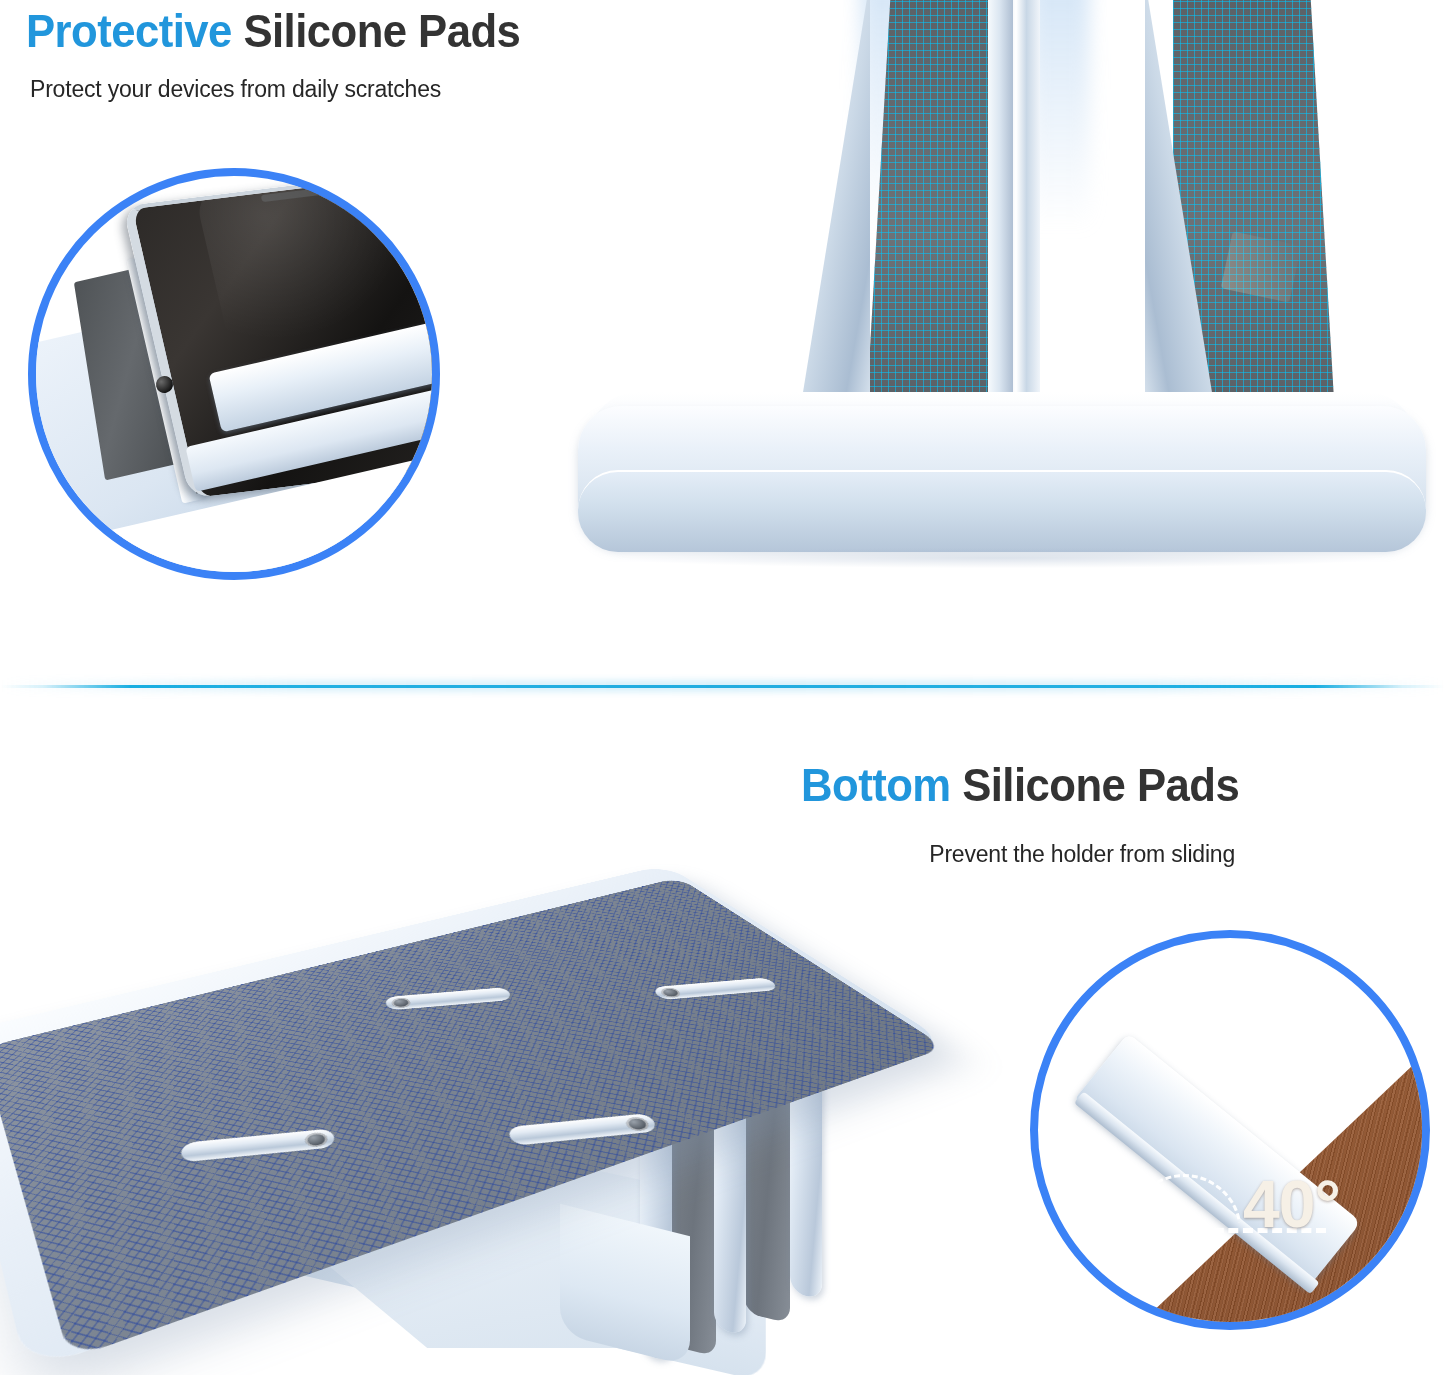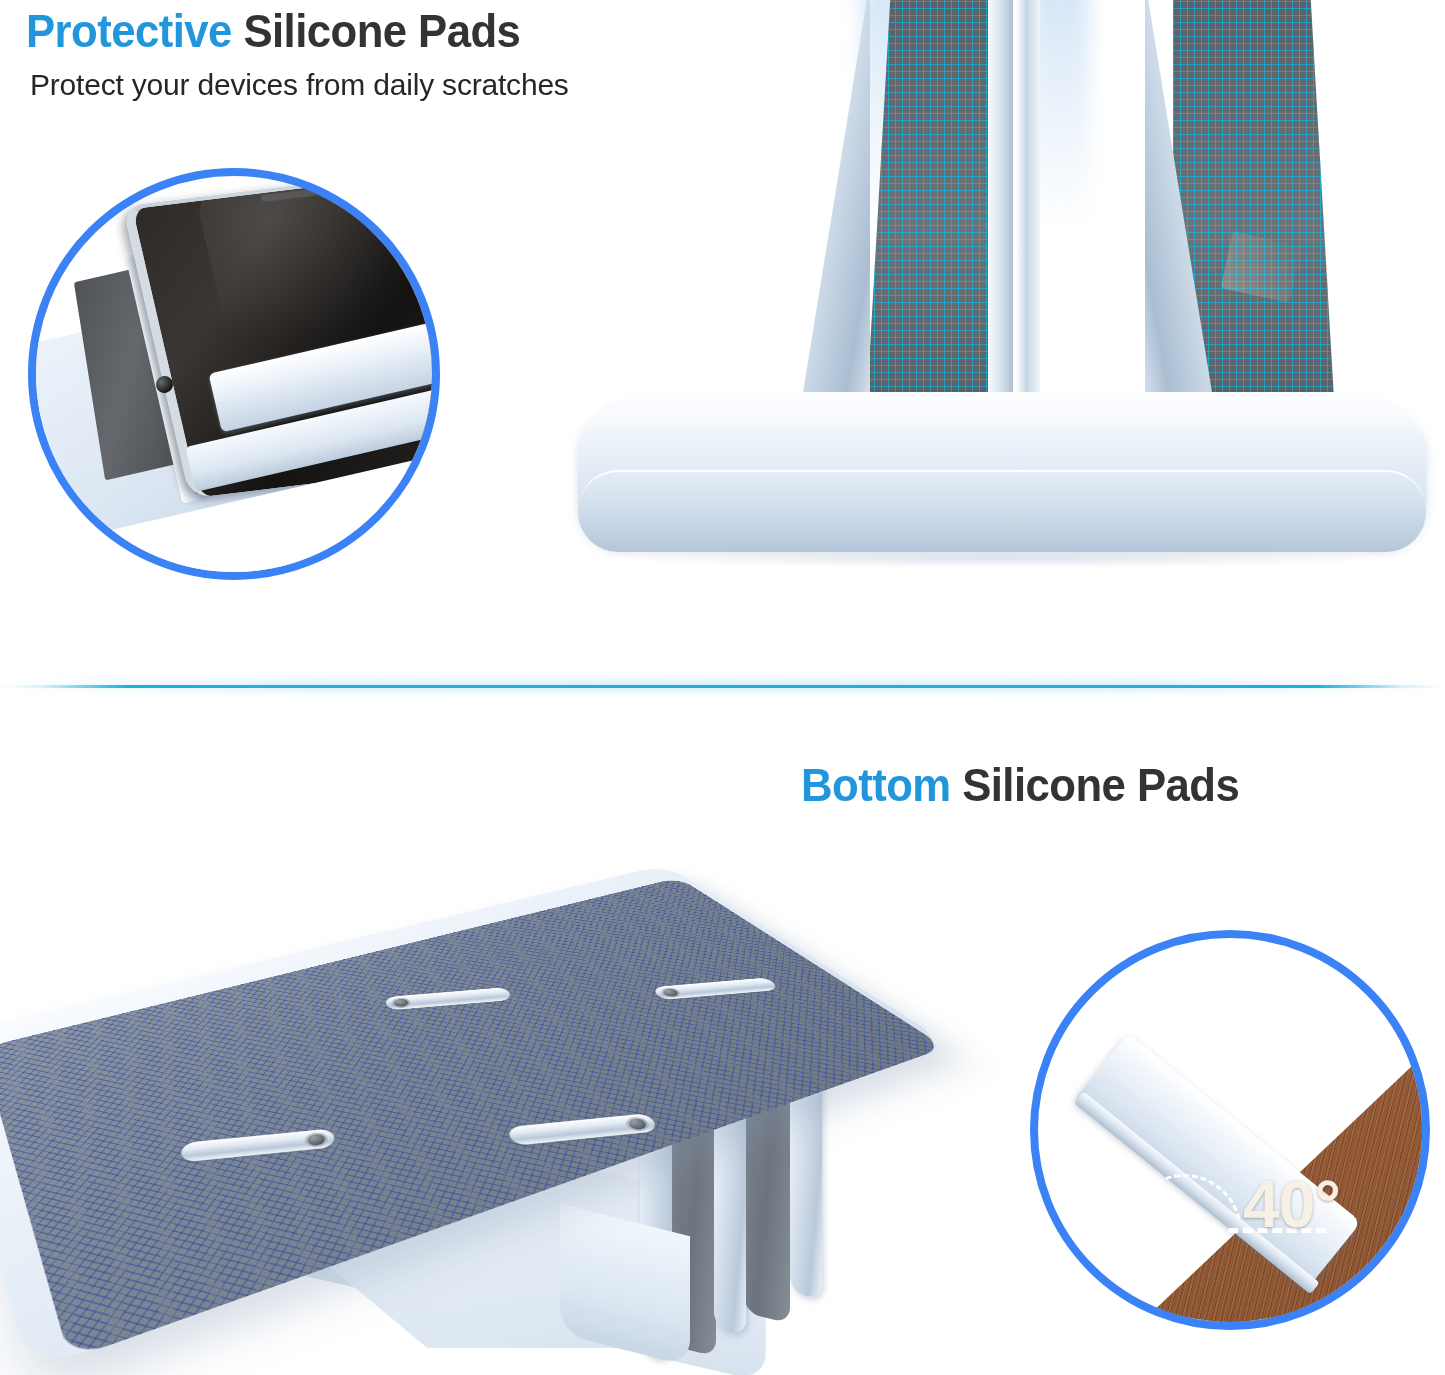--- a/index.html
+++ b/index.html
@@ -25,24 +25,25 @@
     line-height: 1.05;
     letter-spacing: -0.6px;
     white-space: nowrap;
     font-stretch: condensed;
     transform: scaleX(0.93);
   }
   .heading .accent { color: #2196DC; }
   .heading .plain  { color: #333333; }
   .subheading {
     position: absolute;
-    font-size: 30px;
+    font-size: 23px;
     color: #262626;
     white-space: nowrap;
     letter-spacing: -0.2px;
+    margin-top: 8px;
   }
 
   #hd-top    { left: 26px;  top: 6px;  transform-origin: left top; }
   #sub-top   { left: 30px;  top: 68px; }
   #hd-bottom { right: 18px; top: 760px; transform-origin: right top; text-align: right; }
   #sub-bottom{ right: 22px; top: 833px; text-align: right; }
 
   
   .divider {
     position: absolute;
@@ -403,20 +404,21 @@
     <div class="pf-logo"></div>
     <div class="pf-shadow"></div>
   </div>
 
   <div class="divider"></div>
 
   <div class="heading" id="hd-bottom">
     <span class="accent">Bottom</span>
     <span class="plain">Silicone Pads</span>
   </div>
+  <div class="subheading" id="sub-bottom">Prevent the holder from sliding</div>
 
   <div id="product-bottom">
     <div class="pb-sidewall"></div>
     <div class="pb-front-face"></div>
 
     <div class="pb-gap" id="pb-gap-1"></div>
     <div class="pb-gap" id="pb-gap-2"></div>
     <div class="pb-fin" id="pb-fin-1"></div>
     <div class="pb-fin" id="pb-fin-2"></div>
     <div class="pb-fin" id="pb-fin-3"></div>

